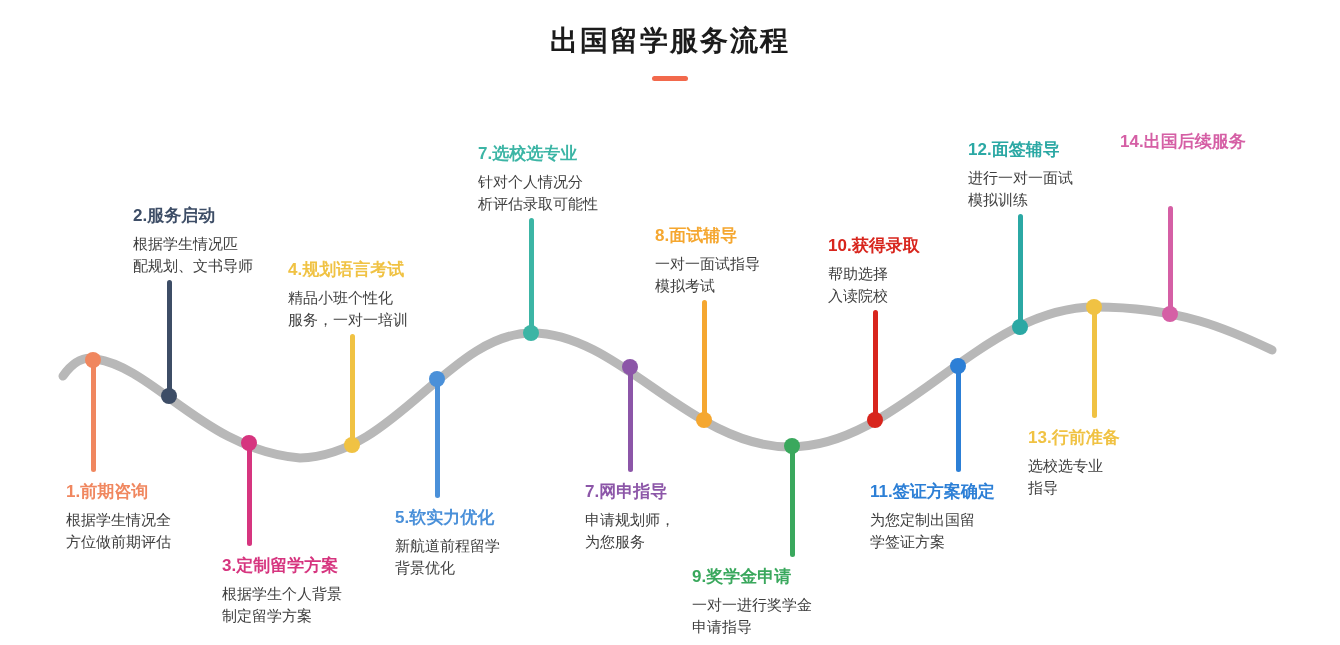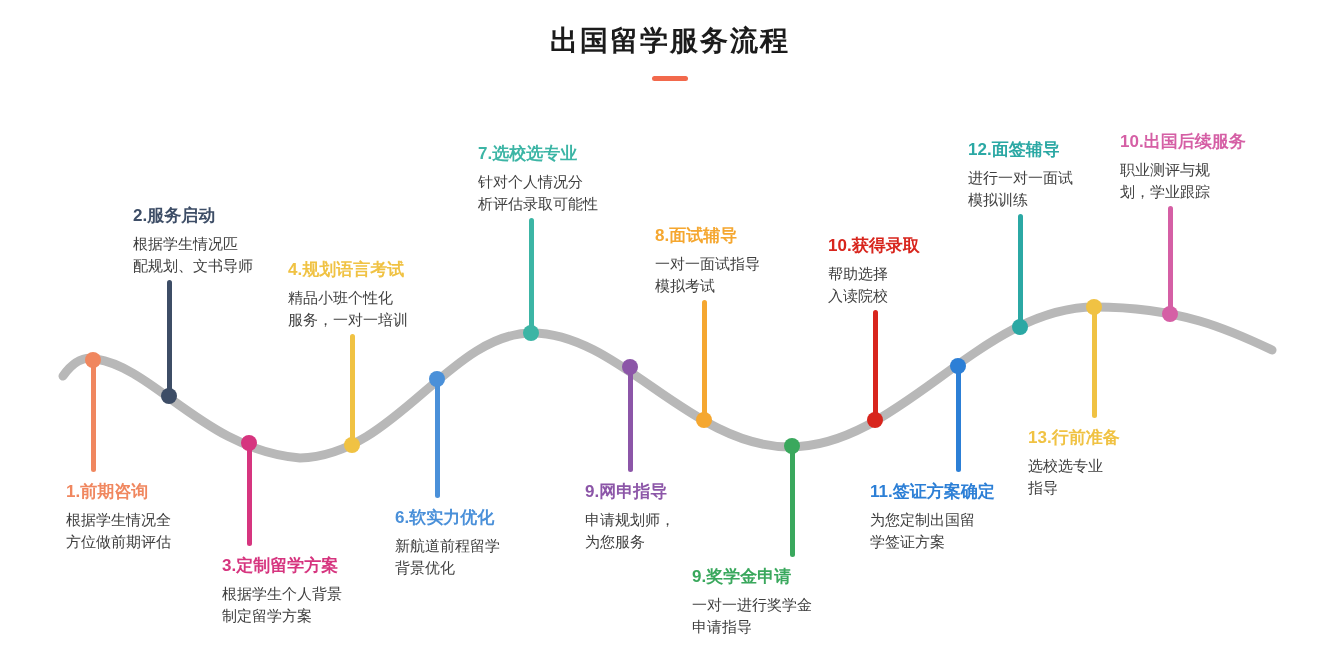--- a/index.html
+++ b/index.html
@@ -90,41 +90,41 @@
       <div class="step-title">4.规划语言考试</div>
       <div class="step-desc">精品小班个性化
 服务，一对一培训</div>
     </div>
   </div>
 
   <div class="step" style="--c: #4a90d9;">
     <span class="dot" style="left:429px;top:371px"></span>
     <span class="stem" style="left:435px;top:379px;height:119px"></span>
     <div class="label" style="left:395px;top:506px">
-      <div class="step-title">6.软实力优化</div>
+      <div class="step-title">5.软实力优化</div>
       <div class="step-desc">新航道前程留学
 背景优化</div>
     </div>
   </div>
 
   <div class="step" style="--c: #3cb5a5;">
     <span class="dot" style="left:523px;top:325px"></span>
     <span class="stem" style="left:529px;top:218px;height:115px"></span>
     <div class="label" style="left:478px;top:142px">
       <div class="step-title">7.选校选专业</div>
       <div class="step-desc">针对个人情况分
 析评估录取可能性</div>
     </div>
   </div>
 
   <div class="step" style="--c: #8c56a8;">
     <span class="dot" style="left:622px;top:359px"></span>
     <span class="stem" style="left:628px;top:367px;height:105px"></span>
     <div class="label" style="left:585px;top:480px">
-      <div class="step-title">9.网申指导</div>
+      <div class="step-title">7.网申指导</div>
       <div class="step-desc">申请规划师，
 为您服务</div>
     </div>
   </div>
 
   <div class="step" style="--c: #f5a730;">
     <span class="dot" style="left:696px;top:412px"></span>
     <span class="stem" style="left:702px;top:300px;height:120px"></span>
     <div class="label" style="left:655px;top:224px">
       <div class="step-title">8.面试辅导</div>
@@ -180,19 +180,17 @@
       <div class="step-title">13.行前准备</div>
       <div class="step-desc">选校选专业
 指导</div>
     </div>
   </div>
 
   <div class="step" style="--c: #d55fa5;">
     <span class="dot" style="left:1162px;top:306px"></span>
     <span class="stem" style="left:1168px;top:206px;height:108px"></span>
     <div class="label" style="left:1120px;top:130px">
-      <div class="step-title">10.出国后续服务</div>
-      <div class="step-desc">职业测评与规
-划，学业跟踪</div>
+      <div class="step-title">14.出国后续服务</div>
     </div>
   </div>
 
 </div>
 
 </body></html>

